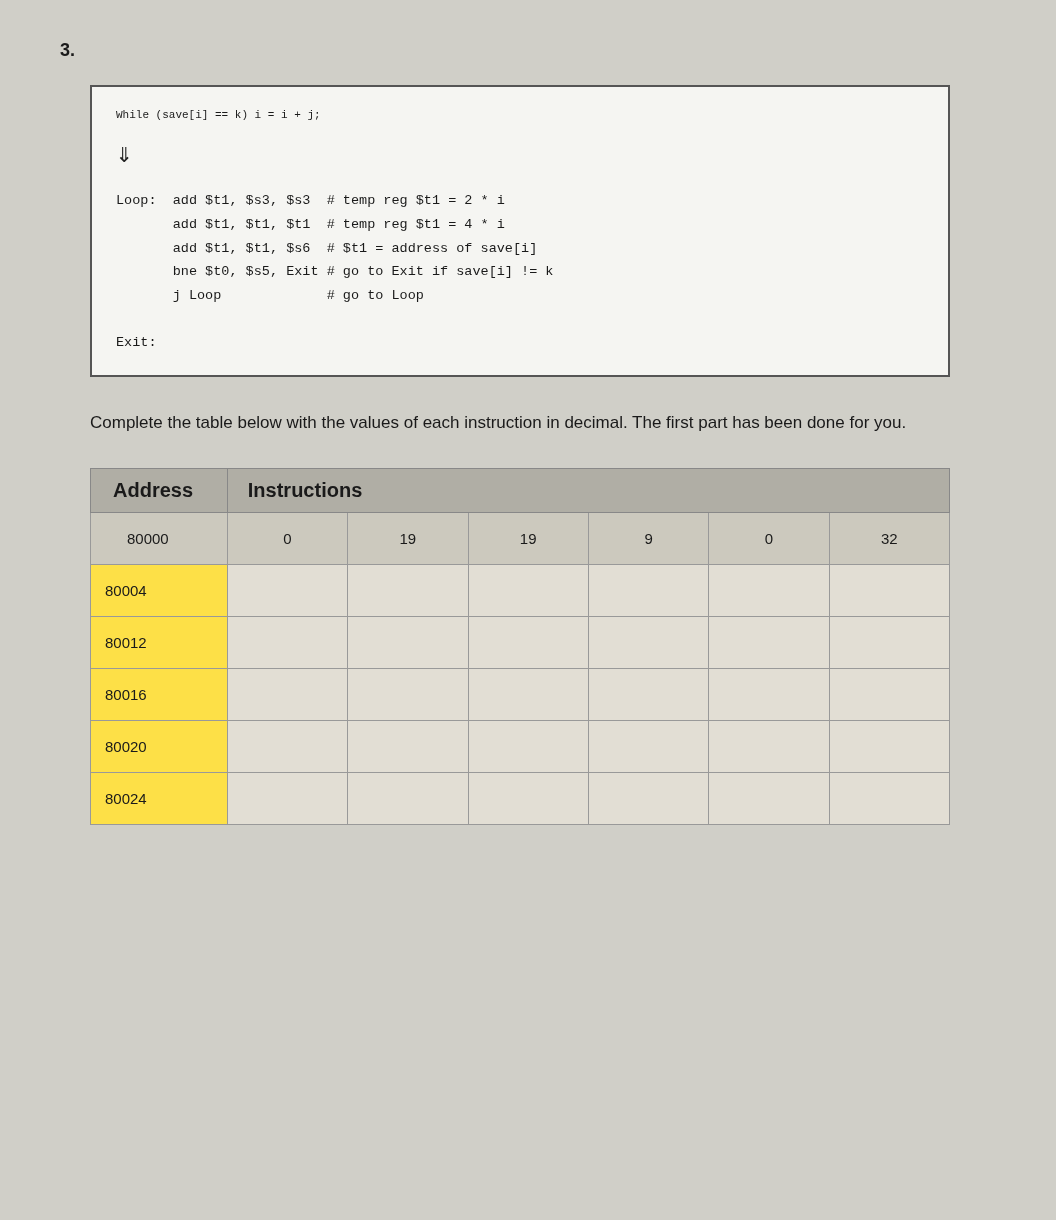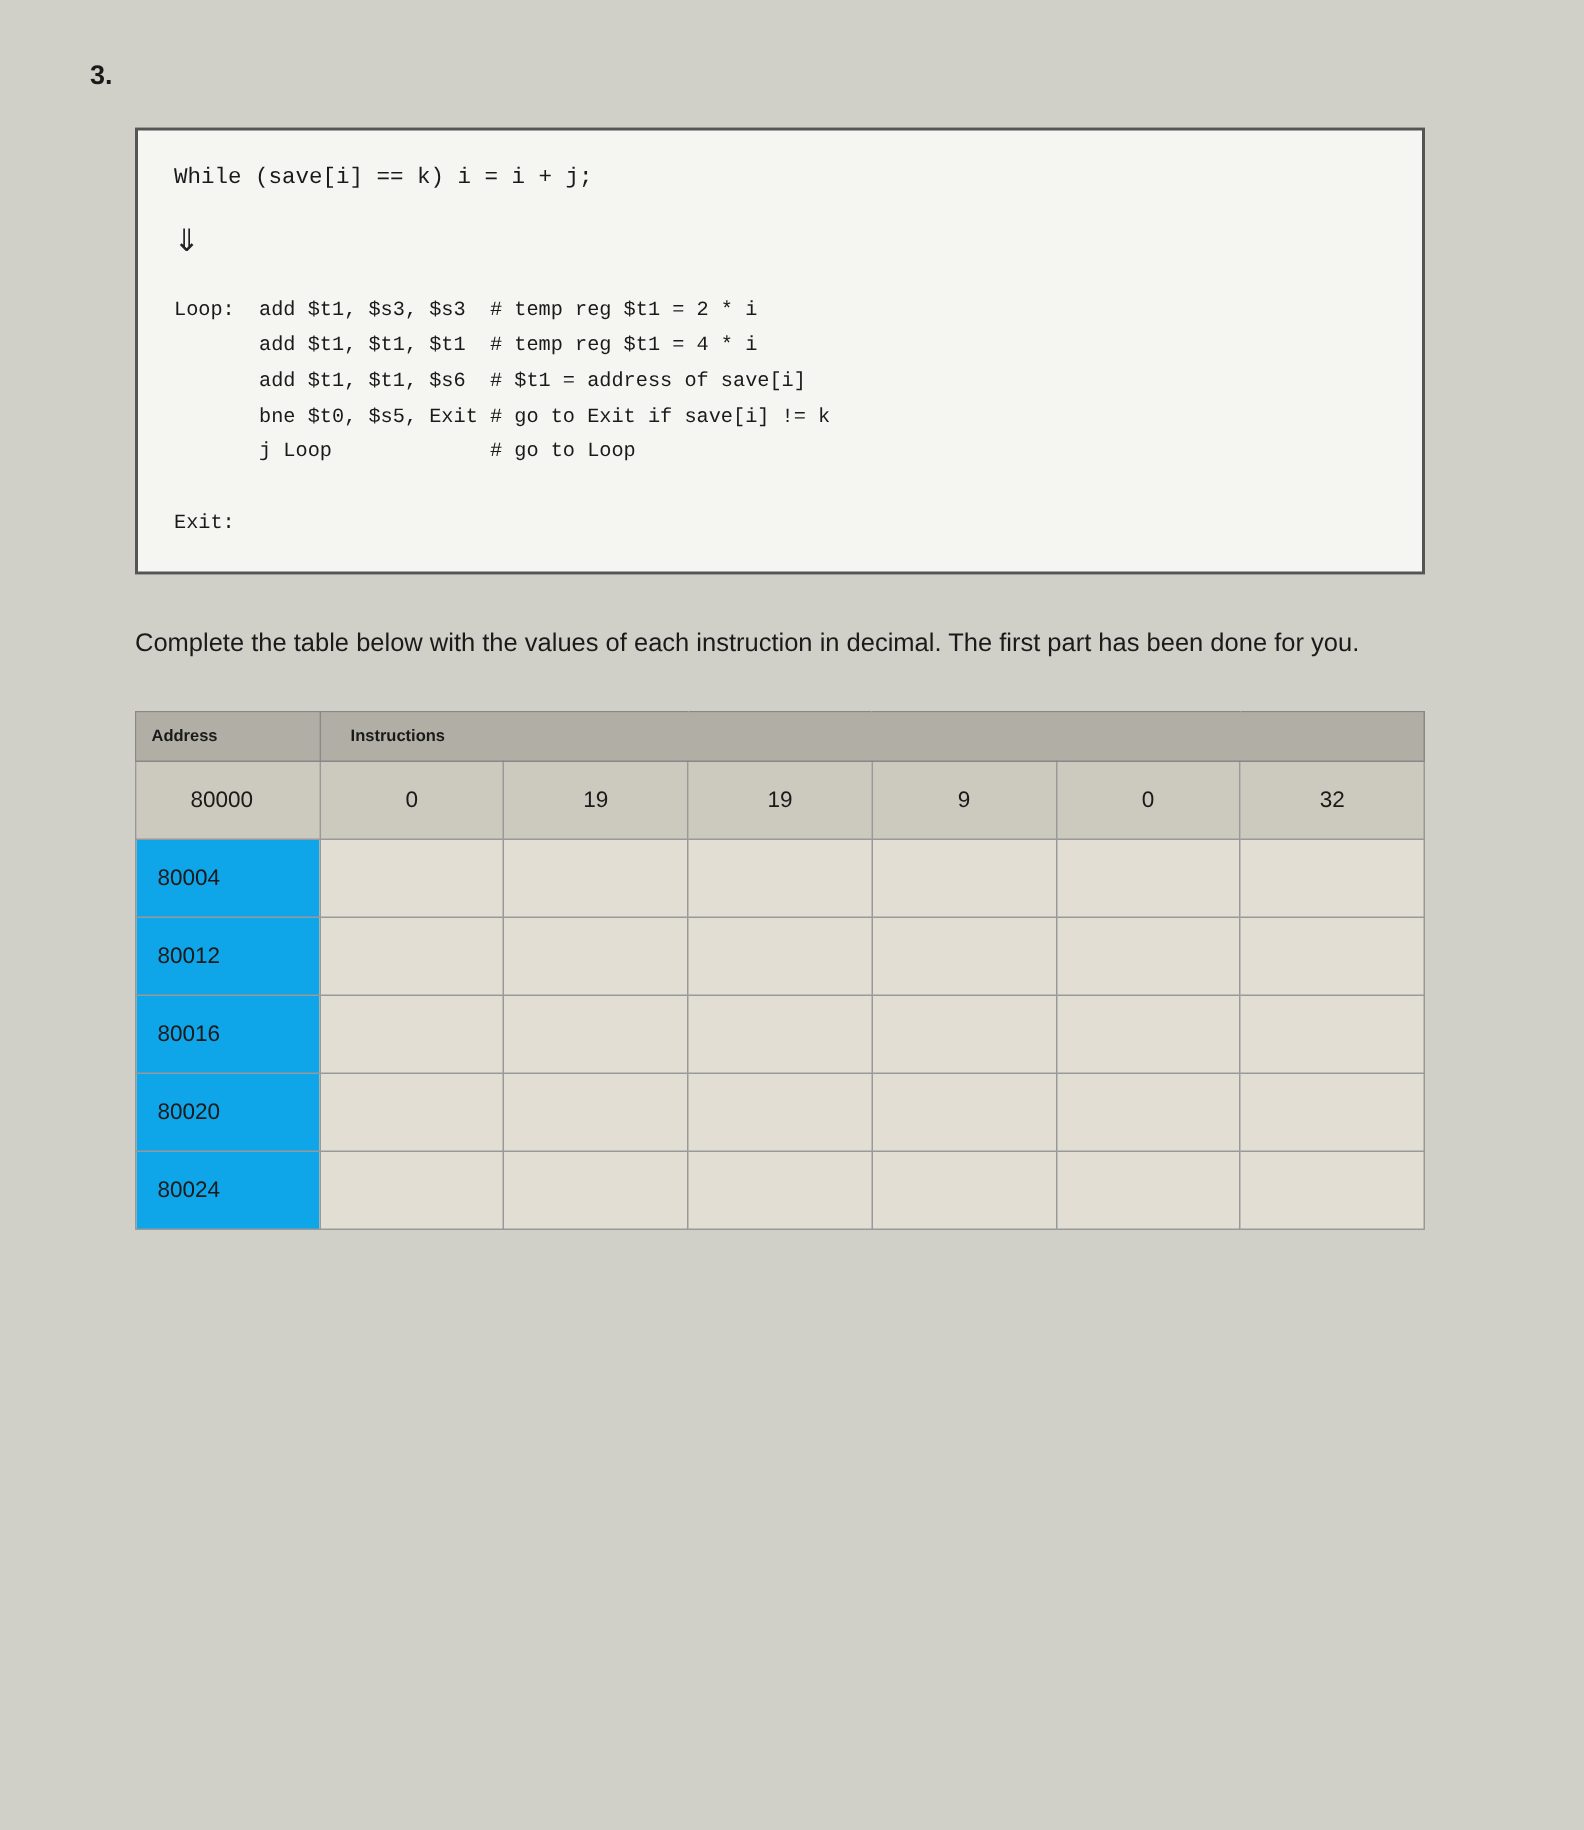--- a/index.html
+++ b/index.html
@@ -42,21 +42,21 @@
       margin: 0 0 32px 30px;
       font-family: 'Courier New', Courier, monospace;
       font-size: 14px;
       line-height: 1.6;
       position: relative;
       max-width: 860px;
     }
 
     .code-cpp {
       margin-bottom: 8px;
-      font-size: 15px;
+      font-size: 11px;
     }
 
     .arrow {
       font-size: 28px;
       display: block;
       margin: 4px 0 12px 0;
       color: #222;
     }
 
     .code-mips {
@@ -83,23 +83,23 @@
 
     table {
       border-collapse: collapse;
       background-color: #e8e5d8;
       min-width: 860px;
     }
 
     thead tr th {
       background-color: #b0aea5;
       border: 1.5px solid #888;
-      padding: 10px 10px;
+      padding: 10px 22px;
       text-align: left;
-      font-size: 11px;
+      font-size: 20px;
       font-weight: bold;
     }
 
     thead tr th:first-child {
       width: 110px;
     }
 
     thead tr th.instructions-header {
       padding-left: 20px;
     }
@@ -108,21 +108,21 @@
       border: 1.5px solid #999;
       padding: 0;
       height: 52px;
       vertical-align: middle;
     }
 
     tbody tr td.address-cell {
       padding: 0 14px;
       font-size: 15px;
       font-weight: normal;
-      background-color: #0ea5e9;
+      background-color: #fde047;
       width: 110px;
     }
 
     tbody tr td.inst-cell {
       width: 110px;
       text-align: center;
       font-size: 15px;
       background-color: #e2ded4;
     }
 

